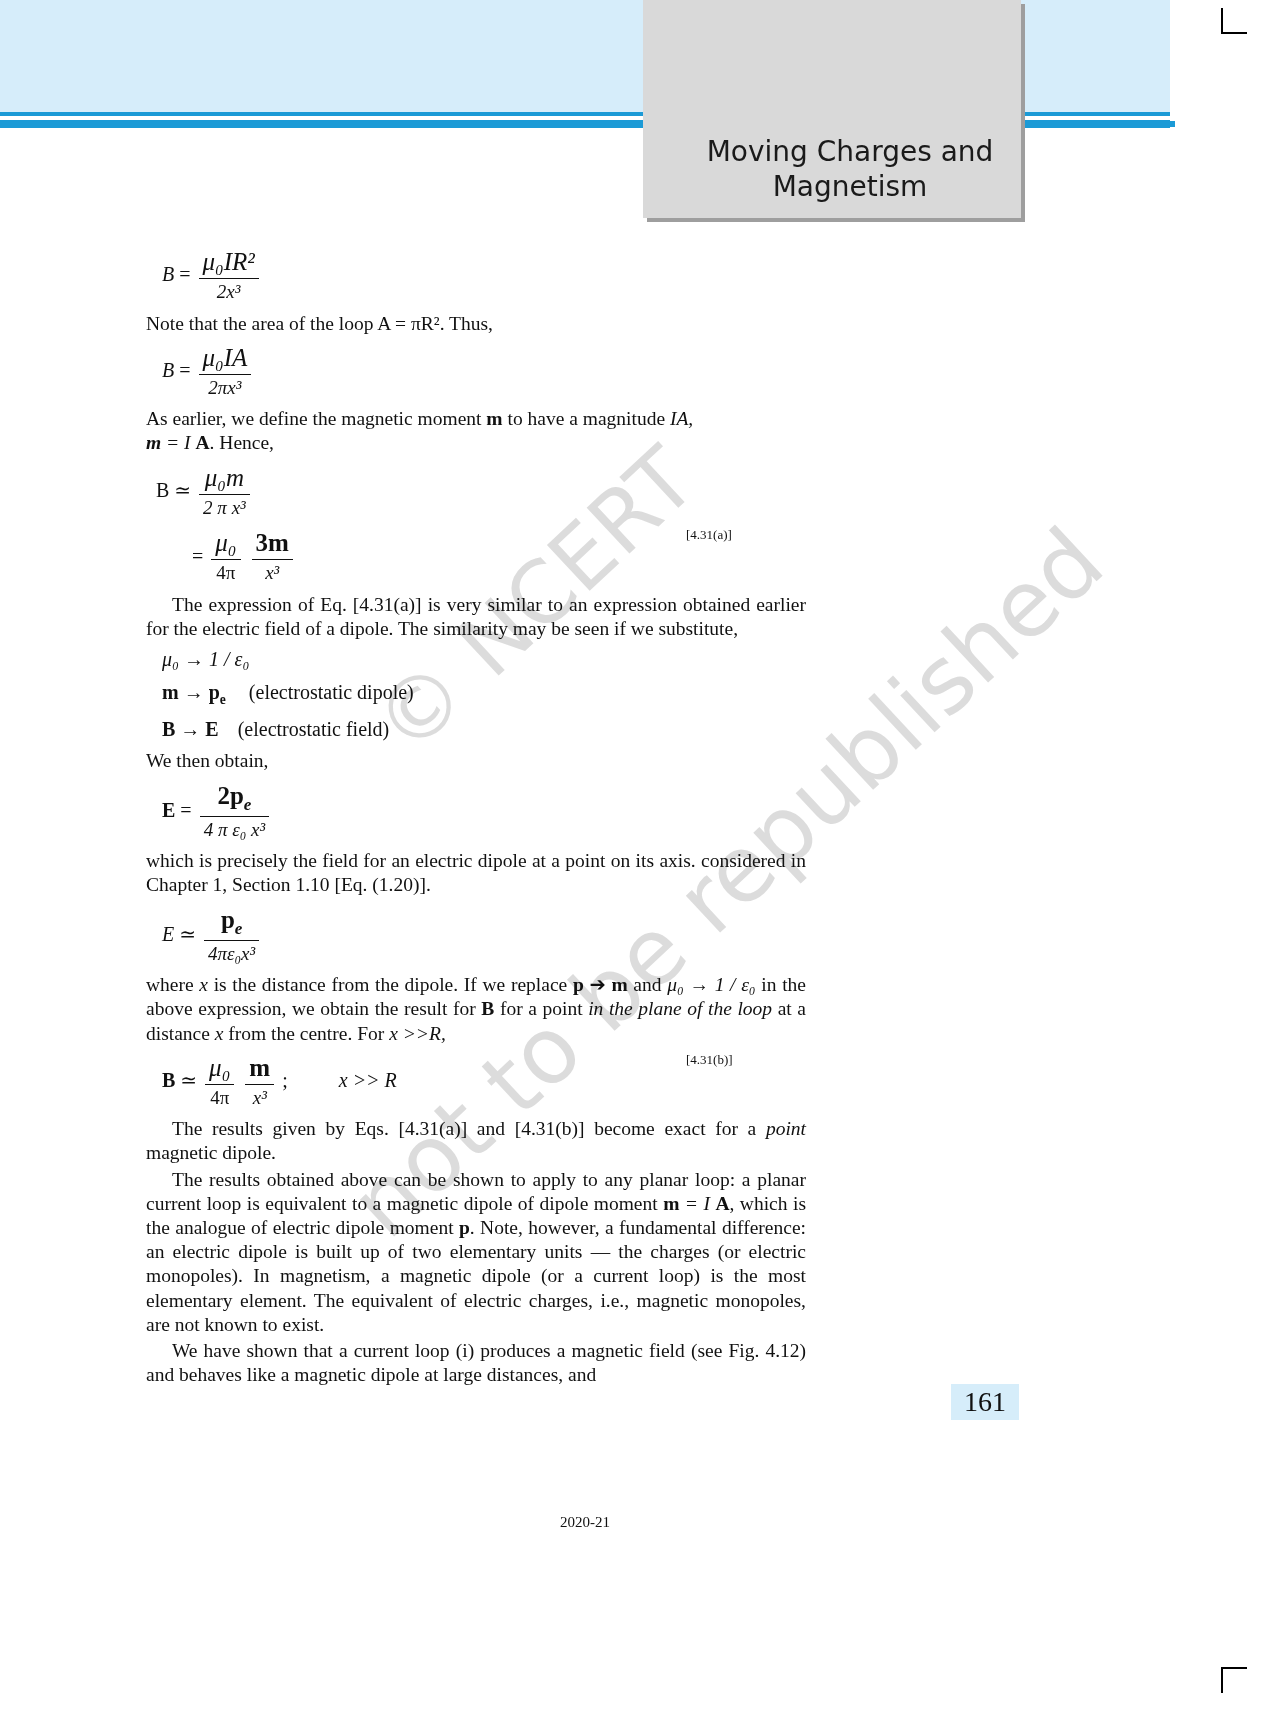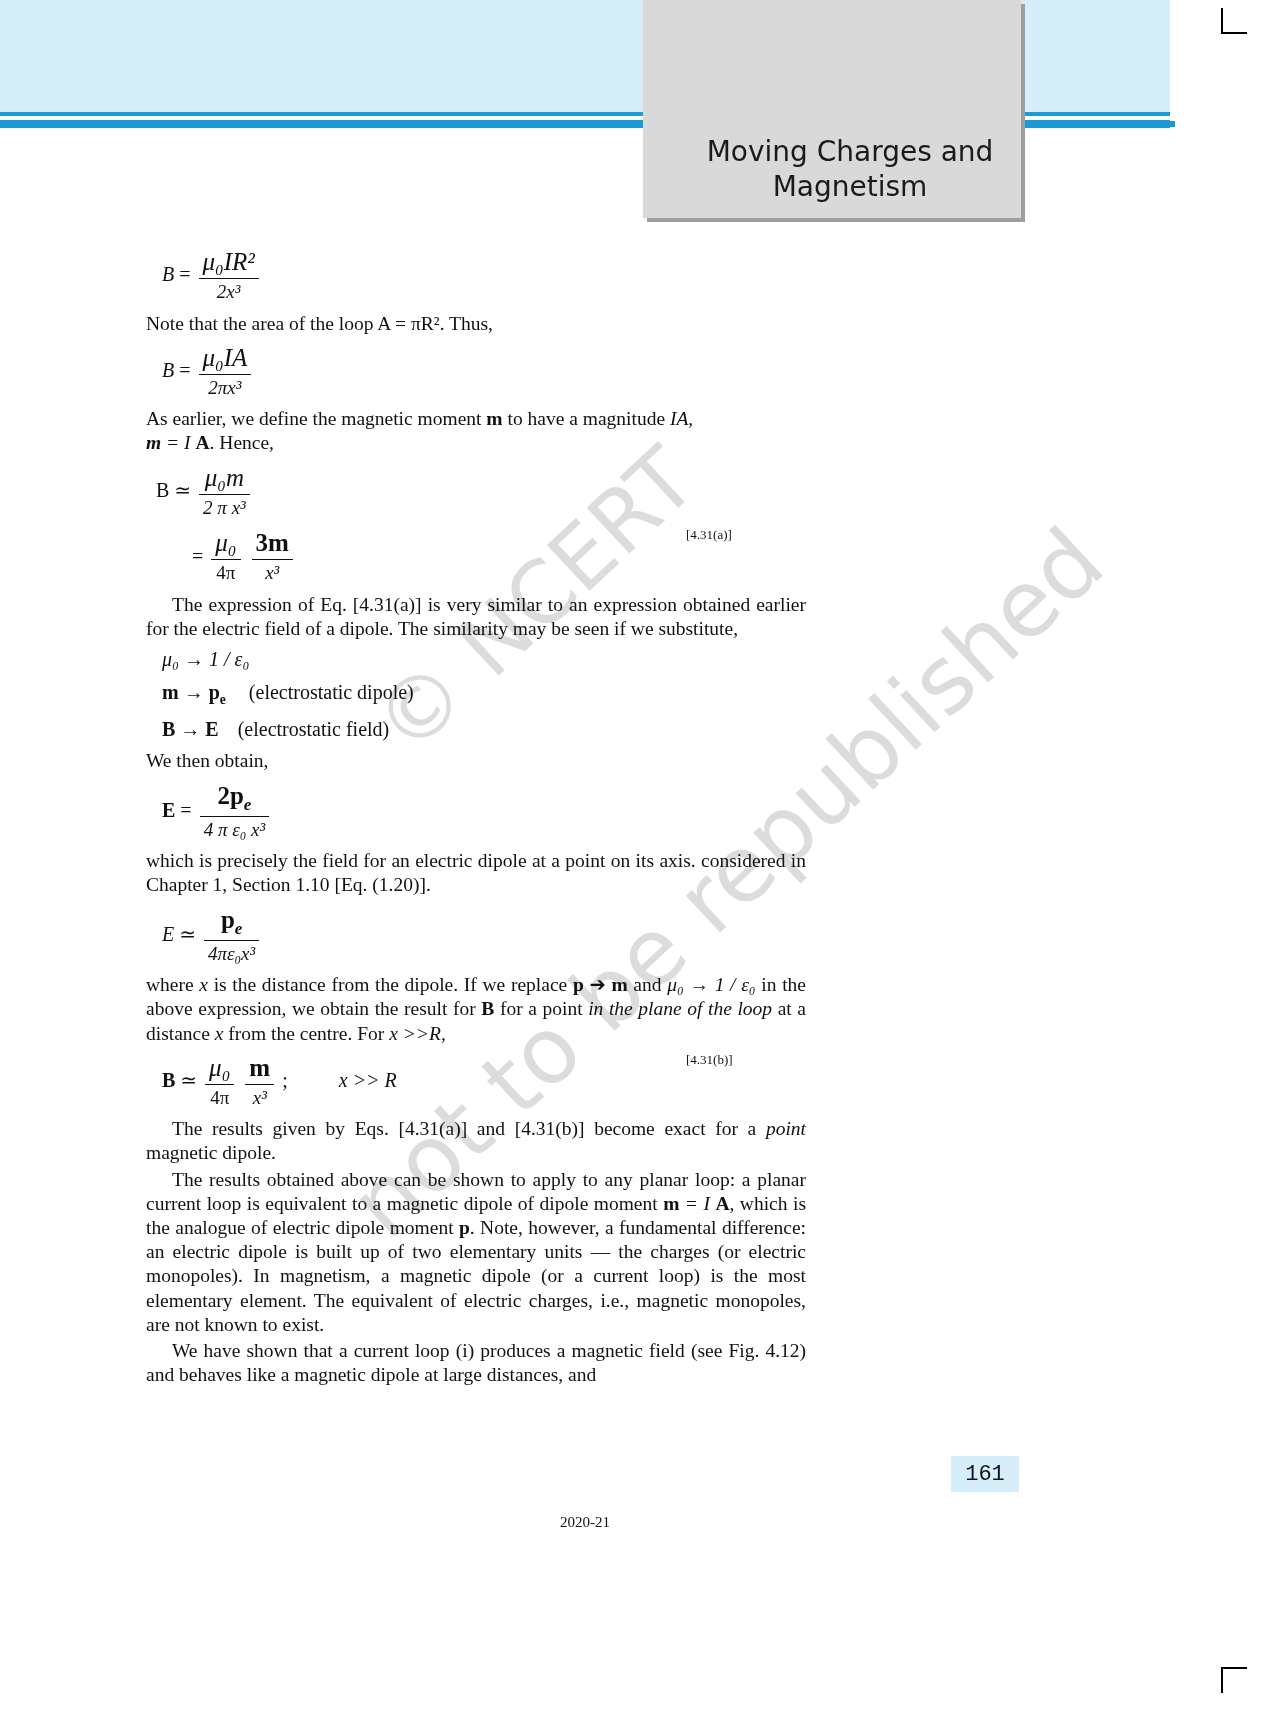--- a/index.html
+++ b/index.html
@@ -180,26 +180,26 @@
   .wm2 {
     left: 330px; top: 1180px;
     font-size: 92px;
     transform: rotate(-43deg);
     transform-origin: left top;
   }
 
   
   .page-num {
     position: absolute;
-    left: 951px; top: 1456px;
+    left: 951px; top: 1384px;
     width: 68px; height: 36px;
     background: #d6edfa;
     color: #111;
-    font-family: Liberation Mono, monospace;
-    font-size: 22px;
+    font-family: Liberation Serif, serif;
+    font-size: 28px;
     display: flex;
     align-items: center;
     justify-content: center;
   }
   .footer-year {
     position: absolute;
     left: 0; top: 1514px;
     width: 1170px;
     text-align: center;
     font-family: Liberation Serif, serif;

